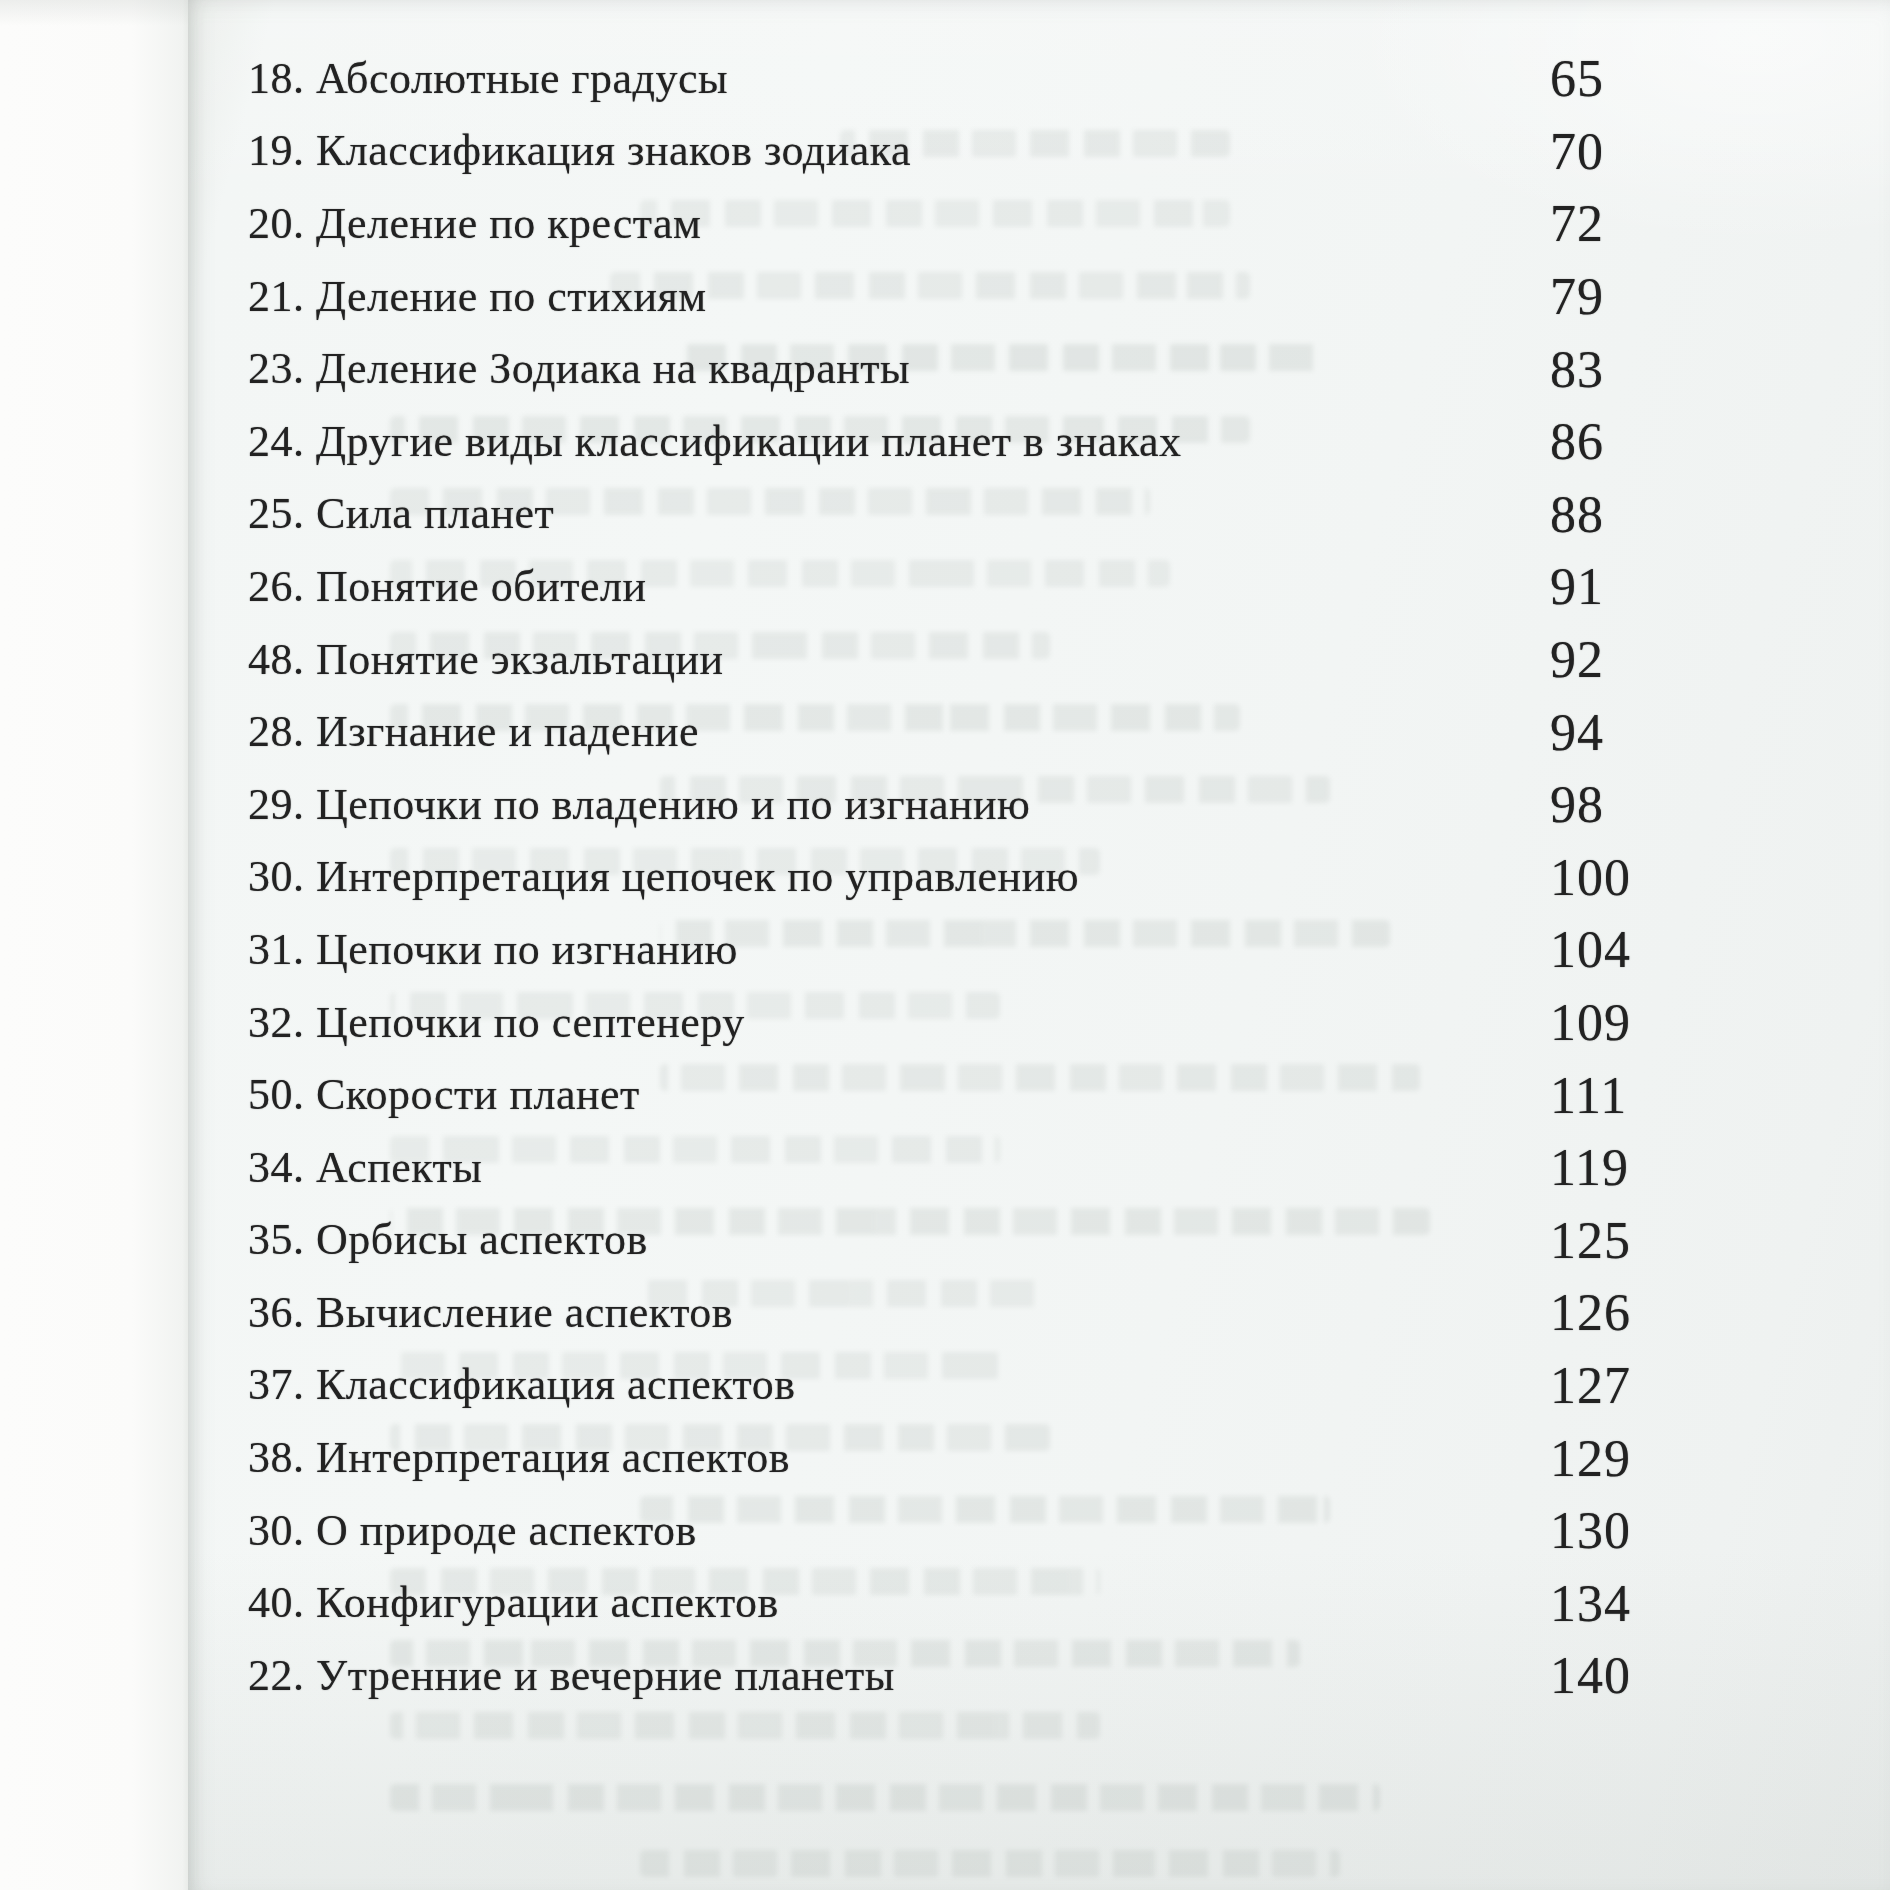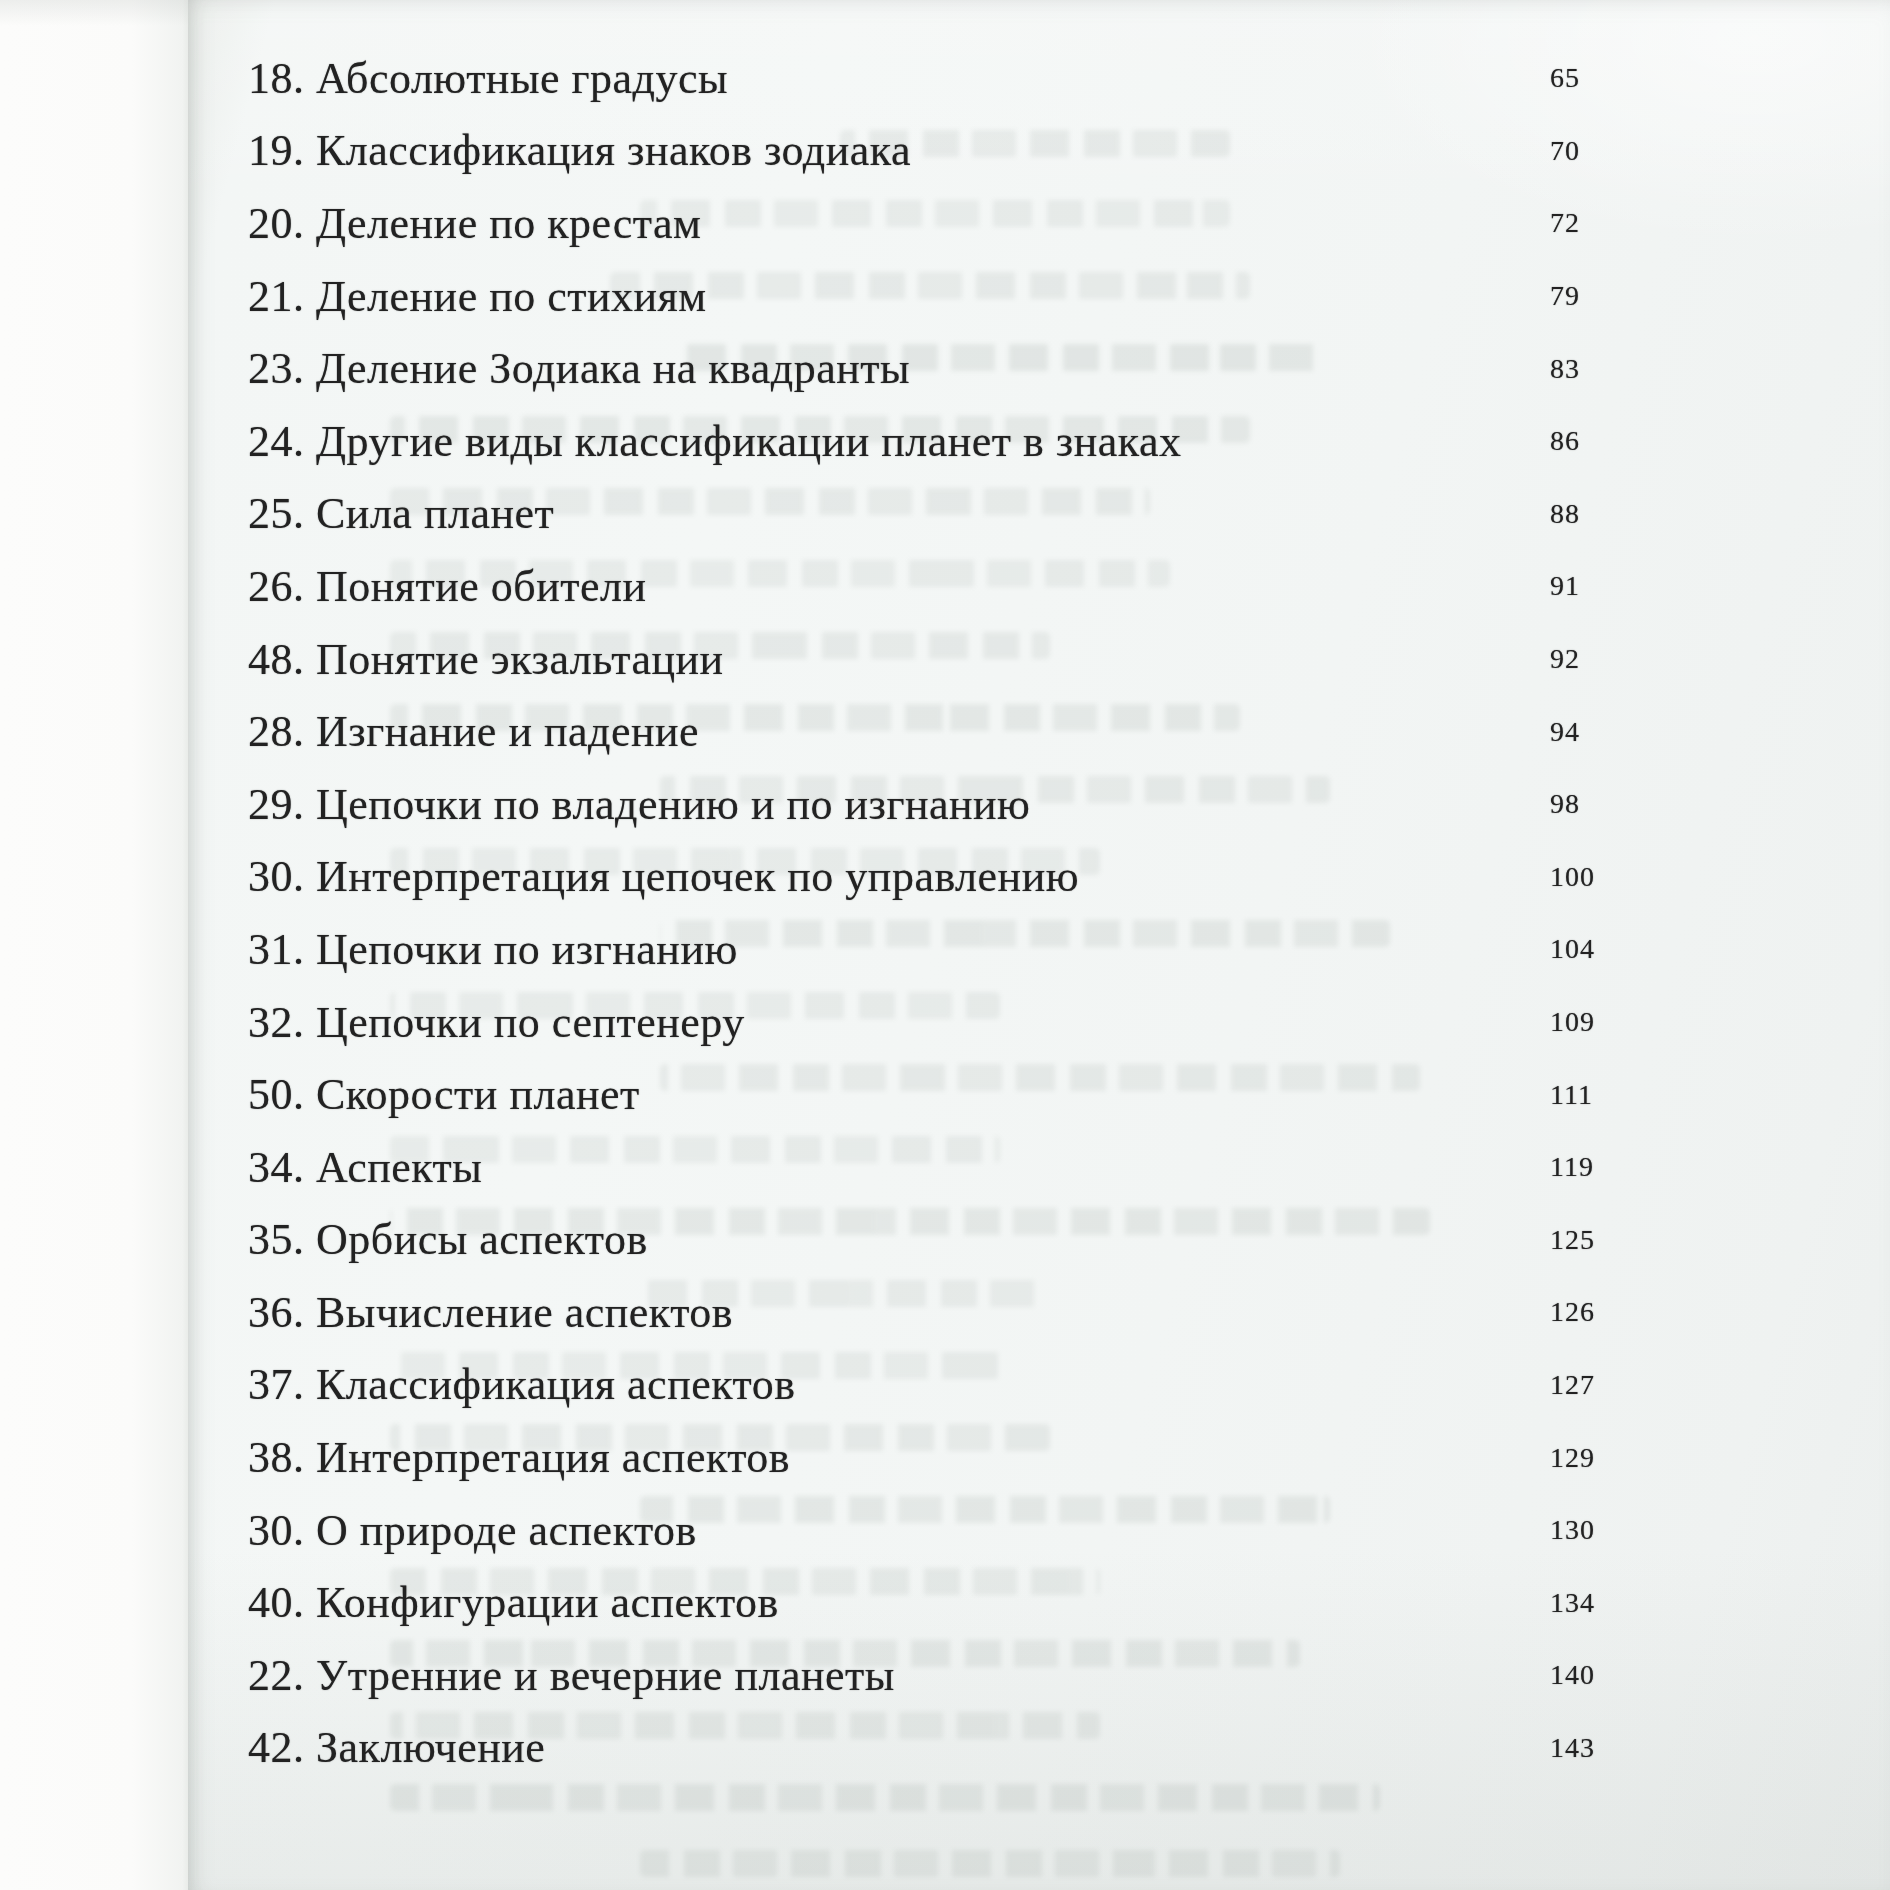--- a/index.html
+++ b/index.html
@@ -87,21 +87,21 @@
     color: #222222;
     letter-spacing: 0.5px;
     white-space: nowrap;
     text-shadow: 0 0 1.2px rgba(30,30,30,0.55);
   }
   .toc-page {
     position: absolute;
     left: 1362px;
     top: 50%;
     transform: translateY(-50%);
-    font-size: 28px;
+    font-size: 52px;
     color: #222222;
     letter-spacing: 1px;
     text-shadow: 0 0 1.2px rgba(30,30,30,0.55);
   }
 </style>
 </head>
 <body>
 
 <div class="photo">
   <div class="edge-strip"></div>
@@ -243,19 +243,15 @@
   <li class="toc-row">
     <span class="toc-label">40. Конфигурации аспектов</span>
     <span class="toc-page">134</span>
   </li>
 
   <li class="toc-row">
     <span class="toc-label">22. Утренние и вечерние планеты</span>
     <span class="toc-page">140</span>
   </li>
 
-  <li class="toc-row">
-    <span class="toc-label">42. Заключение</span>
-    <span class="toc-page">143</span>
-  </li>
 </ol>
   </div>
 </div>
 
 </body></html>

